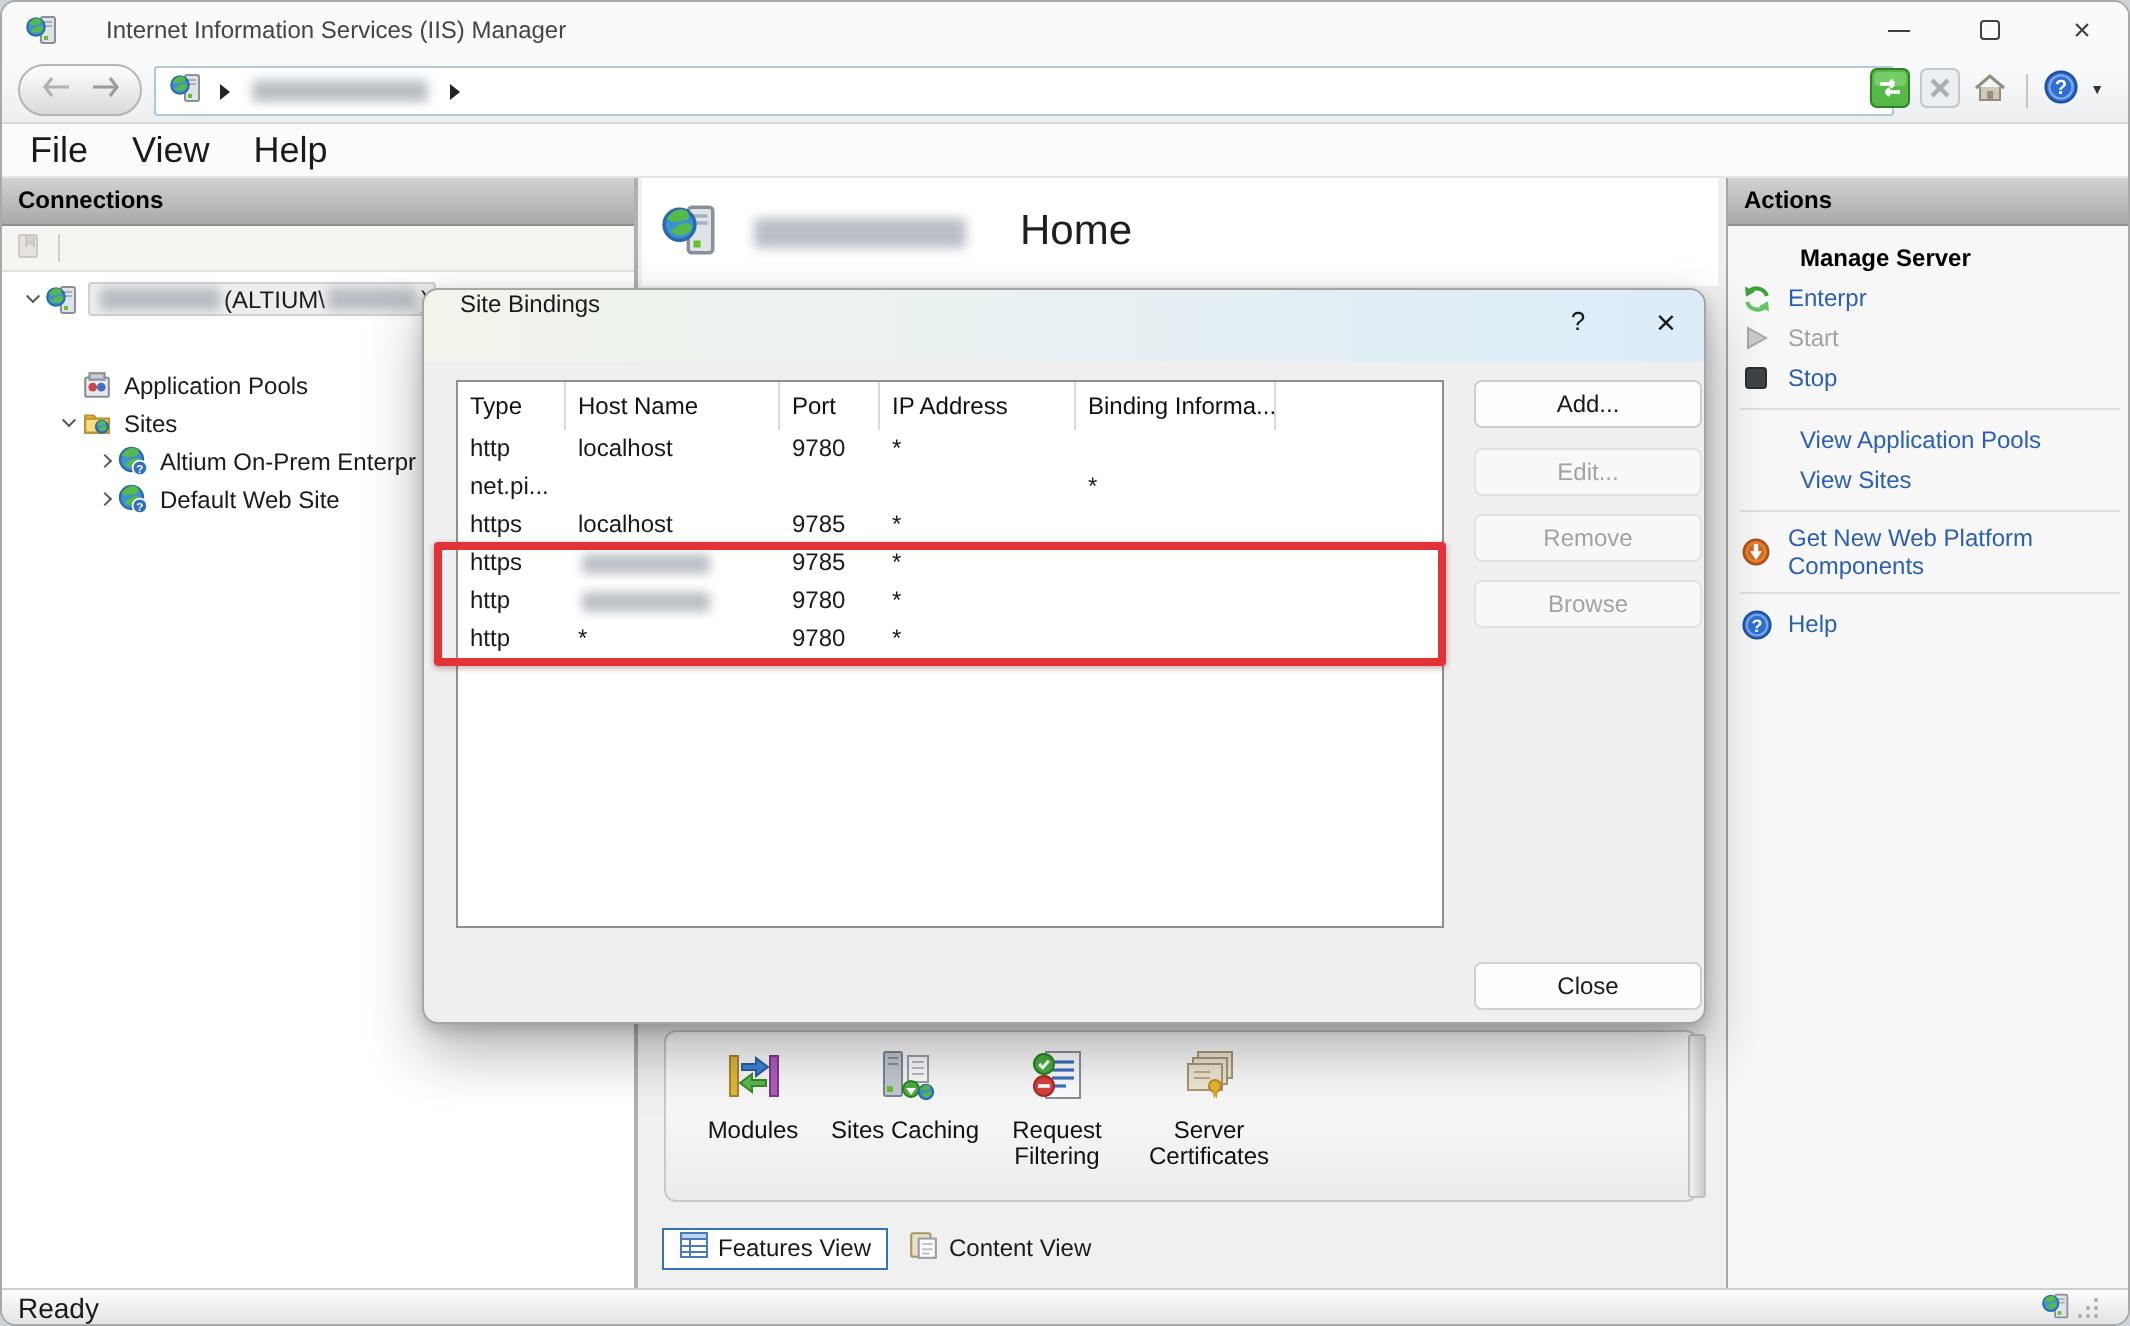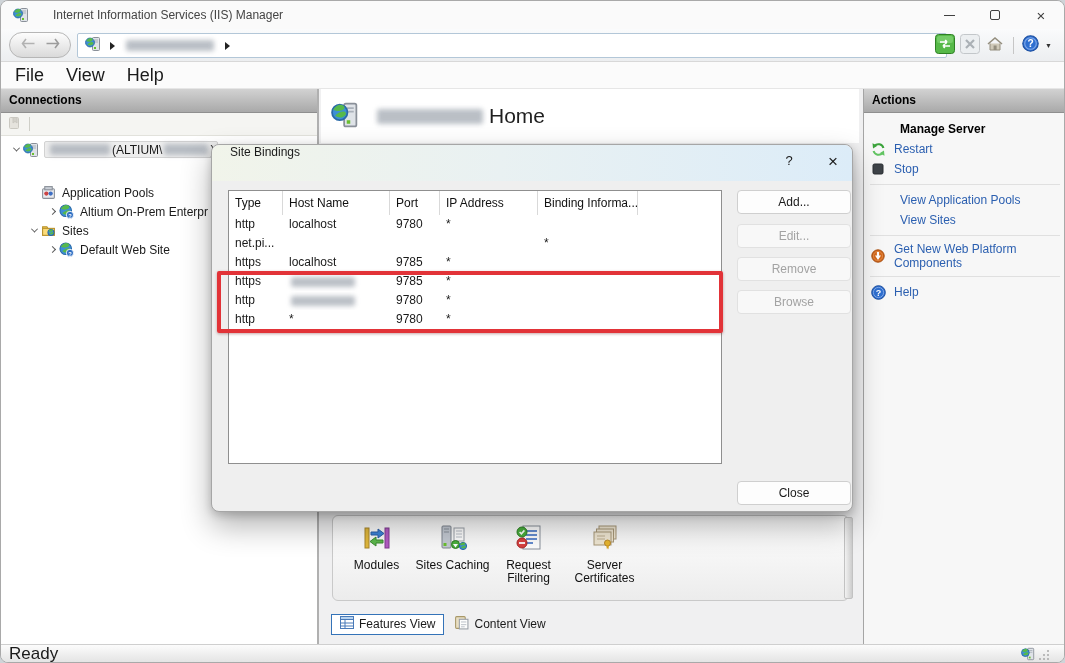--- a/index.html
+++ b/index.html
@@ -54,21 +54,21 @@
   .chev.open i { transform:rotate(45deg) translate(-1px,-1px); }
   .chev.closed i { transform:rotate(-45deg); }
   .tico { width:16px; height:16px; margin-right:5px; flex:none; display:flex; align-items:center; }
   .tlabel { font-size:12px; }
   .root-sel { background:#ededed; border:1px solid #d2d2d2; border-radius:2px; padding:0 3px; height:17px; display:flex; align-items:center; }
 
   .redact { display:inline-block; height:11px; border-radius:2px; background:#aeb4bc; filter:blur(2.6px); opacity:.85; vertical-align:middle; margin:0 2px; }
 
   
   .homehdr { position:absolute; left:320px; top:88px; width:538px; height:54px; background:#fff; display:flex; align-items:center; }
-  .home-title { font-size:21px; color:#1f1f1f; margin-left:4px; }
+  .home-title { font-size:21px; color:#1f1f1f; margin-left:25px; }
   .featbox { position:absolute; left:331px; top:514px; width:517px; height:86px;
     background:linear-gradient(#ffffff,#ececec); border:1px solid #c9c9c9; border-radius:6px; }
   .featrow { display:flex; justify-content:flex-start; gap:1px; padding:7px 0 0 6px; }
   .featitem { width:75px; display:flex; flex-direction:column; align-items:center; }
   .featitem .flabel { margin-top:3px; font-size:12px; line-height:13px; text-align:center; color:#111; }
   .vscroll { position:absolute; left:843px; top:516px; width:9px; height:82px;
     background:linear-gradient(to right,#f2f2f2,#cdcdcd); border:1px solid #c2c2c2; border-radius:2px; }
   .tabsrow { position:absolute; left:330px; top:612px; height:22px; display:flex; align-items:center; }
   .tab { height:21px; display:flex; align-items:center; gap:5px; padding:0 8px; font-size:12px; margin-right:2px; white-space:nowrap; }
   .tab.selected { border:1px solid #3473b8; background:#fff; }
@@ -80,21 +80,21 @@
   .action-row .aicn { width:16px; flex:none; display:flex; justify-content:center; }
   .action-row.noicon { padding-left:30px; }
   .a-heading { font-weight:bold; color:#000; }
   .a-link { color:#2b5fb0; }
   .a-disabled { color:#a3a3a3; }
   .asep { border-top:1px solid #e0e0e0; margin:5px 0; }
   .wraplbl { line-height:14px; }
 
   
   .statusbar { position:absolute; left:0; bottom:0; width:100%; height:18px;
-    background:linear-gradient(#fcfcfc,#e4e4e4); border-top:1px solid #cfcfcf; display:flex; align-items:center; font-size:17px; }
+    background:linear-gradient(#fcfcfc,#e4e4e4); border-top:1px solid #cfcfcf; display:flex; align-items:center; font-size:14px; }
   .statusbar .stext { margin-left:8px; }
   .statusbar .sright { position:absolute; right:14px; top:1px; display:flex; align-items:center; gap:3px; }
 
   
   .dialog { position:absolute; left:210px; top:143px; width:642px; height:368px;
     background:#efefef; border:1px solid #a6a6a6; border-radius:8px;
     box-shadow:0 14px 30px rgba(0,0,0,.30), 0 3px 8px rgba(0,0,0,.18); z-index:10; }
   .dlgtitle { position:absolute; left:0; top:0; width:100%; height:36px; border-radius:8px 8px 0 0;
     background:linear-gradient(90deg,#f1f4ea 0%,#e9f1f2 45%,#dcecf8 100%);
     display:flex; }
@@ -244,49 +244,49 @@
           <span class="tico">
             <svg width="15" height="15" viewBox="0 0 14 14">
               <rect x="1.5" y="3.5" width="11" height="9" rx="1" fill="#e8eaee" stroke="#8a9099"></rect>
               <rect x="3.5" y="1.5" width="7" height="3" fill="#c9ced6" stroke="#8a9099"></rect>
               <circle cx="5" cy="8" r="2" fill="#cc4444"></circle>
               <circle cx="9" cy="8" r="2" fill="#3d6fc4"></circle>
             </svg>
           </span>
           <span class="tlabel">Application Pools</span>
         </div>
+        <div class="trow" style="padding-left: 26px;">
+          <span class="chev open">
+            <i></i>
+          </span>
+          <span class="tico">
+            <svg width="15" height="15" viewBox="0 0 14 14">
+              <path d="M1.5 3.5h4l1 1.6h6v6.4h-11z" fill="#f5c84c" stroke="#b8922e"></path>
+              <rect x="1.5" y="5" width="11" height="6.5" fill="#fcdc7a" stroke="#b8922e"></rect>
+              <circle cx="9.3" cy="8.8" r="2.8" fill="#3d8fd6" stroke="#2a6aa8"></circle>
+              <path d="M6.920000000000001 7.820000000000001c0.9799999999999999-1.68 2.52-2.2399999999999998 3.6399999999999997-1.54c0.84 0.5599999999999999 0.5599999999999999 1.54-0.7 1.8199999999999998c-1.4 0.42-2.2399999999999998 0-2.94-0.27999999999999997z" fill="#57b94c"></path>
+              <path d="M7.620000000000001 10.06c1.4 0.9799999999999999 2.8 0.7 3.6399999999999997-0.13999999999999999c0.7-0.84 0.13999999999999999-1.54-0.9799999999999999-1.4c-1.1199999999999999 0.13999999999999999-1.9599999999999997 0.84-2.6599999999999997 1.54z" fill="#57b94c"></path>
+            </svg>
+          </span>
+          <span class="tlabel">Sites</span>
+        </div>
         <div class="trow" style="padding-left: 44px;">
           <span class="chev closed">
             <i></i>
           </span>
           <span class="tico">
             <svg width="15" height="15" viewBox="0 0 14 14">
               <circle cx="6.3" cy="6.3" r="5.4" fill="#3d8fd6" stroke="#2a6aa8"></circle>
               <path d="M1.71 4.41c1.89-3.24 4.86-4.32 7.0200000000000005-2.9700000000000006c1.62 1.08 1.08 2.9700000000000006-1.35 3.5100000000000002c-2.7 0.81-4.32 0-5.670000000000001-0.54z" fill="#57b94c"></path>
               <path d="M3.0599999999999996 8.73c2.7 1.89 5.4 1.35 7.0200000000000005-0.27c1.35-1.62 0.27-2.9700000000000006-1.89-2.7c-2.16 0.27-3.78 1.62-5.13 2.9700000000000006z" fill="#57b94c"></path>
               <circle cx="10.2" cy="10.2" r="3.4" fill="#2f6fc4" stroke="#fff" stroke-width="0.8"></circle>
               <text x="10.2" y="12.6" font-size="5.4" fill="#fff" text-anchor="middle" font-weight="bold" font-family="Liberation Sans,sans-serif">?</text>
             </svg>
           </span>
           <span class="tlabel">Altium On-Prem Enterpr</span>
-        </div>
-        <div class="trow" style="padding-left: 26px;">
-          <span class="chev open">
-            <i></i>
-          </span>
-          <span class="tico">
-            <svg width="15" height="15" viewBox="0 0 14 14">
-              <path d="M1.5 3.5h4l1 1.6h6v6.4h-11z" fill="#f5c84c" stroke="#b8922e"></path>
-              <rect x="1.5" y="5" width="11" height="6.5" fill="#fcdc7a" stroke="#b8922e"></rect>
-              <circle cx="9.3" cy="8.8" r="2.8" fill="#3d8fd6" stroke="#2a6aa8"></circle>
-              <path d="M6.920000000000001 7.820000000000001c0.9799999999999999-1.68 2.52-2.2399999999999998 3.6399999999999997-1.54c0.84 0.5599999999999999 0.5599999999999999 1.54-0.7 1.8199999999999998c-1.4 0.42-2.2399999999999998 0-2.94-0.27999999999999997z" fill="#57b94c"></path>
-              <path d="M7.620000000000001 10.06c1.4 0.9799999999999999 2.8 0.7 3.6399999999999997-0.13999999999999999c0.7-0.84 0.13999999999999999-1.54-0.9799999999999999-1.4c-1.1199999999999999 0.13999999999999999-1.9599999999999997 0.84-2.6599999999999997 1.54z" fill="#57b94c"></path>
-            </svg>
-          </span>
-          <span class="tlabel">Sites</span>
         </div>
         <div class="trow" style="padding-left: 44px;">
           <span class="chev closed">
             <i></i>
           </span>
           <span class="tico">
             <svg width="15" height="15" viewBox="0 0 14 14">
               <circle cx="6.3" cy="6.3" r="5.4" fill="#3d8fd6" stroke="#2a6aa8"></circle>
               <path d="M1.71 4.41c1.89-3.24 4.86-4.32 7.0200000000000005-2.9700000000000006c1.62 1.08 1.08 2.9700000000000006-1.35 3.5100000000000002c-2.7 0.81-4.32 0-5.670000000000001-0.54z" fill="#57b94c"></path>
               <path d="M3.0599999999999996 8.73c2.7 1.89 5.4 1.35 7.0200000000000005-0.27c1.35-1.62 0.27-2.9700000000000006-1.89-2.7c-2.16 0.27-3.78 1.62-5.13 2.9700000000000006z" fill="#57b94c"></path>
@@ -404,21 +404,29 @@
         </div>
         <div class="action-row">
           <span class="aicn">
             <svg width="15" height="15" viewBox="0 0 14 14">
               <path d="M11.6 5.6A5 5 0 0 0 3.2 3.6" stroke="#3ba33b" stroke-width="1.9" fill="none"></path>
               <polygon points="1.4,1.2 1.9,6 6,3.6" fill="#3ba33b"></polygon>
               <path d="M2.4 8.4a5 5 0 0 0 8.4 2" stroke="#62c462" stroke-width="1.9" fill="none"></path>
               <polygon points="12.6,12.8 12.1,8 8,10.4" fill="#62c462"></polygon>
             </svg>
           </span>
-          <span class="a-link">Restart</span>
+          <span class="a-link">Enterpr</span>
+        </div>
+        <div class="action-row">
+          <span class="aicn">
+            <svg width="12" height="12" viewBox="0 0 12 12">
+              <polygon points="2,1 11,6 2,11" fill="#c9c9c9" stroke="#a8a8a8"></polygon>
+            </svg>
+          </span>
+          <span class="a-disabled">Start</span>
         </div>
         <div class="action-row">
           <span class="aicn">
             <svg width="12" height="12" viewBox="0 0 12 12">
               <rect x="1" y="1" width="10" height="10" rx="1.5" fill="#3e4348" stroke="#2a2e33"></rect>
             </svg>
           </span>
           <span class="a-link">Stop</span>
         </div>
         <div class="asep"></div>

